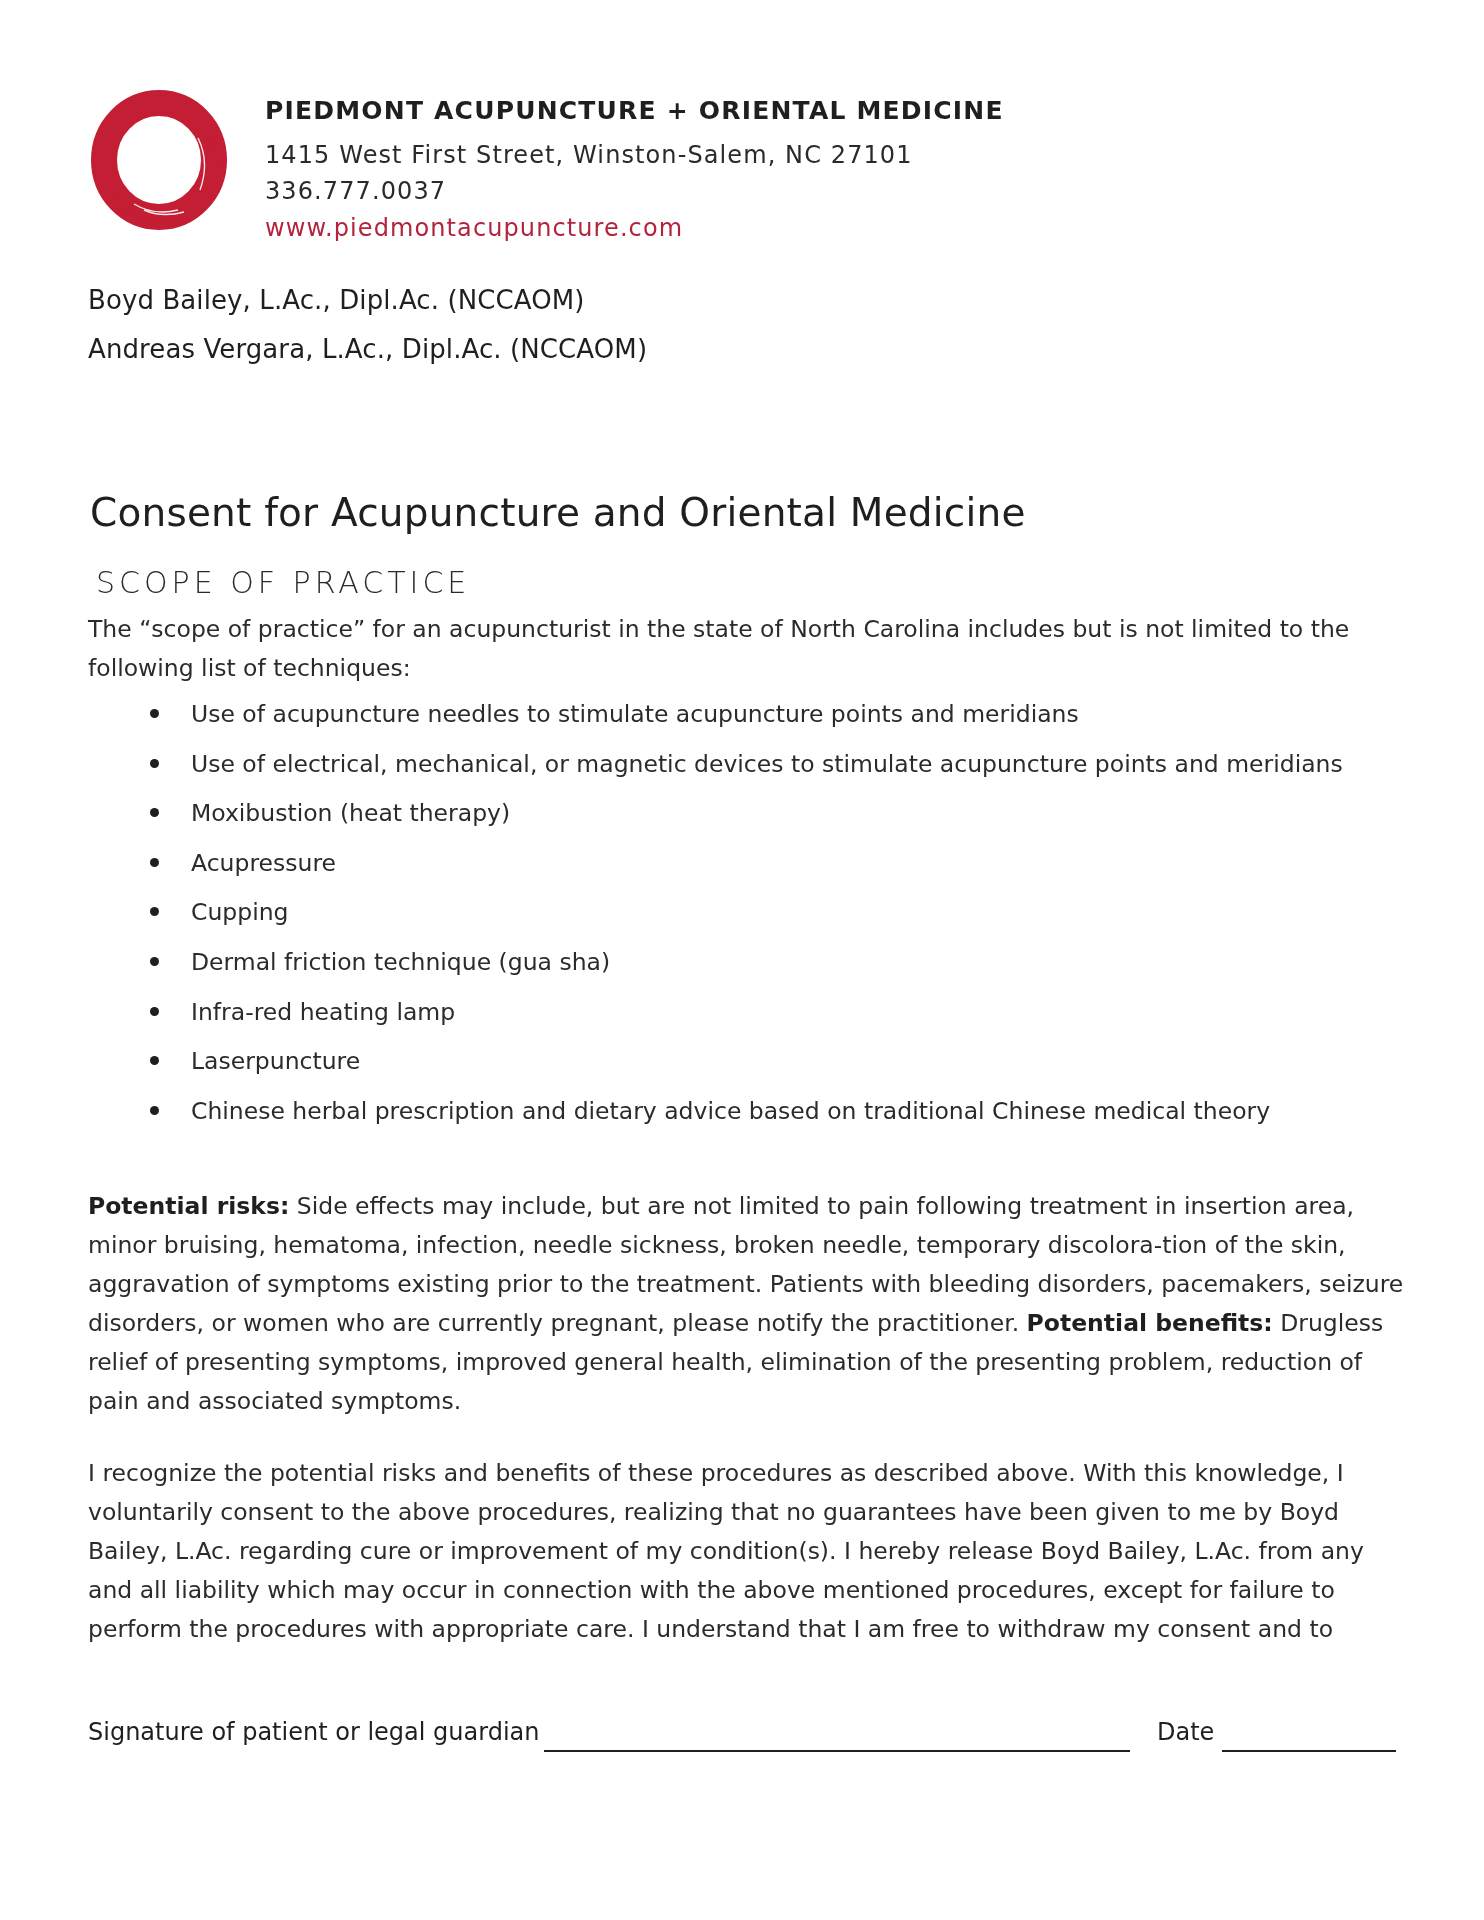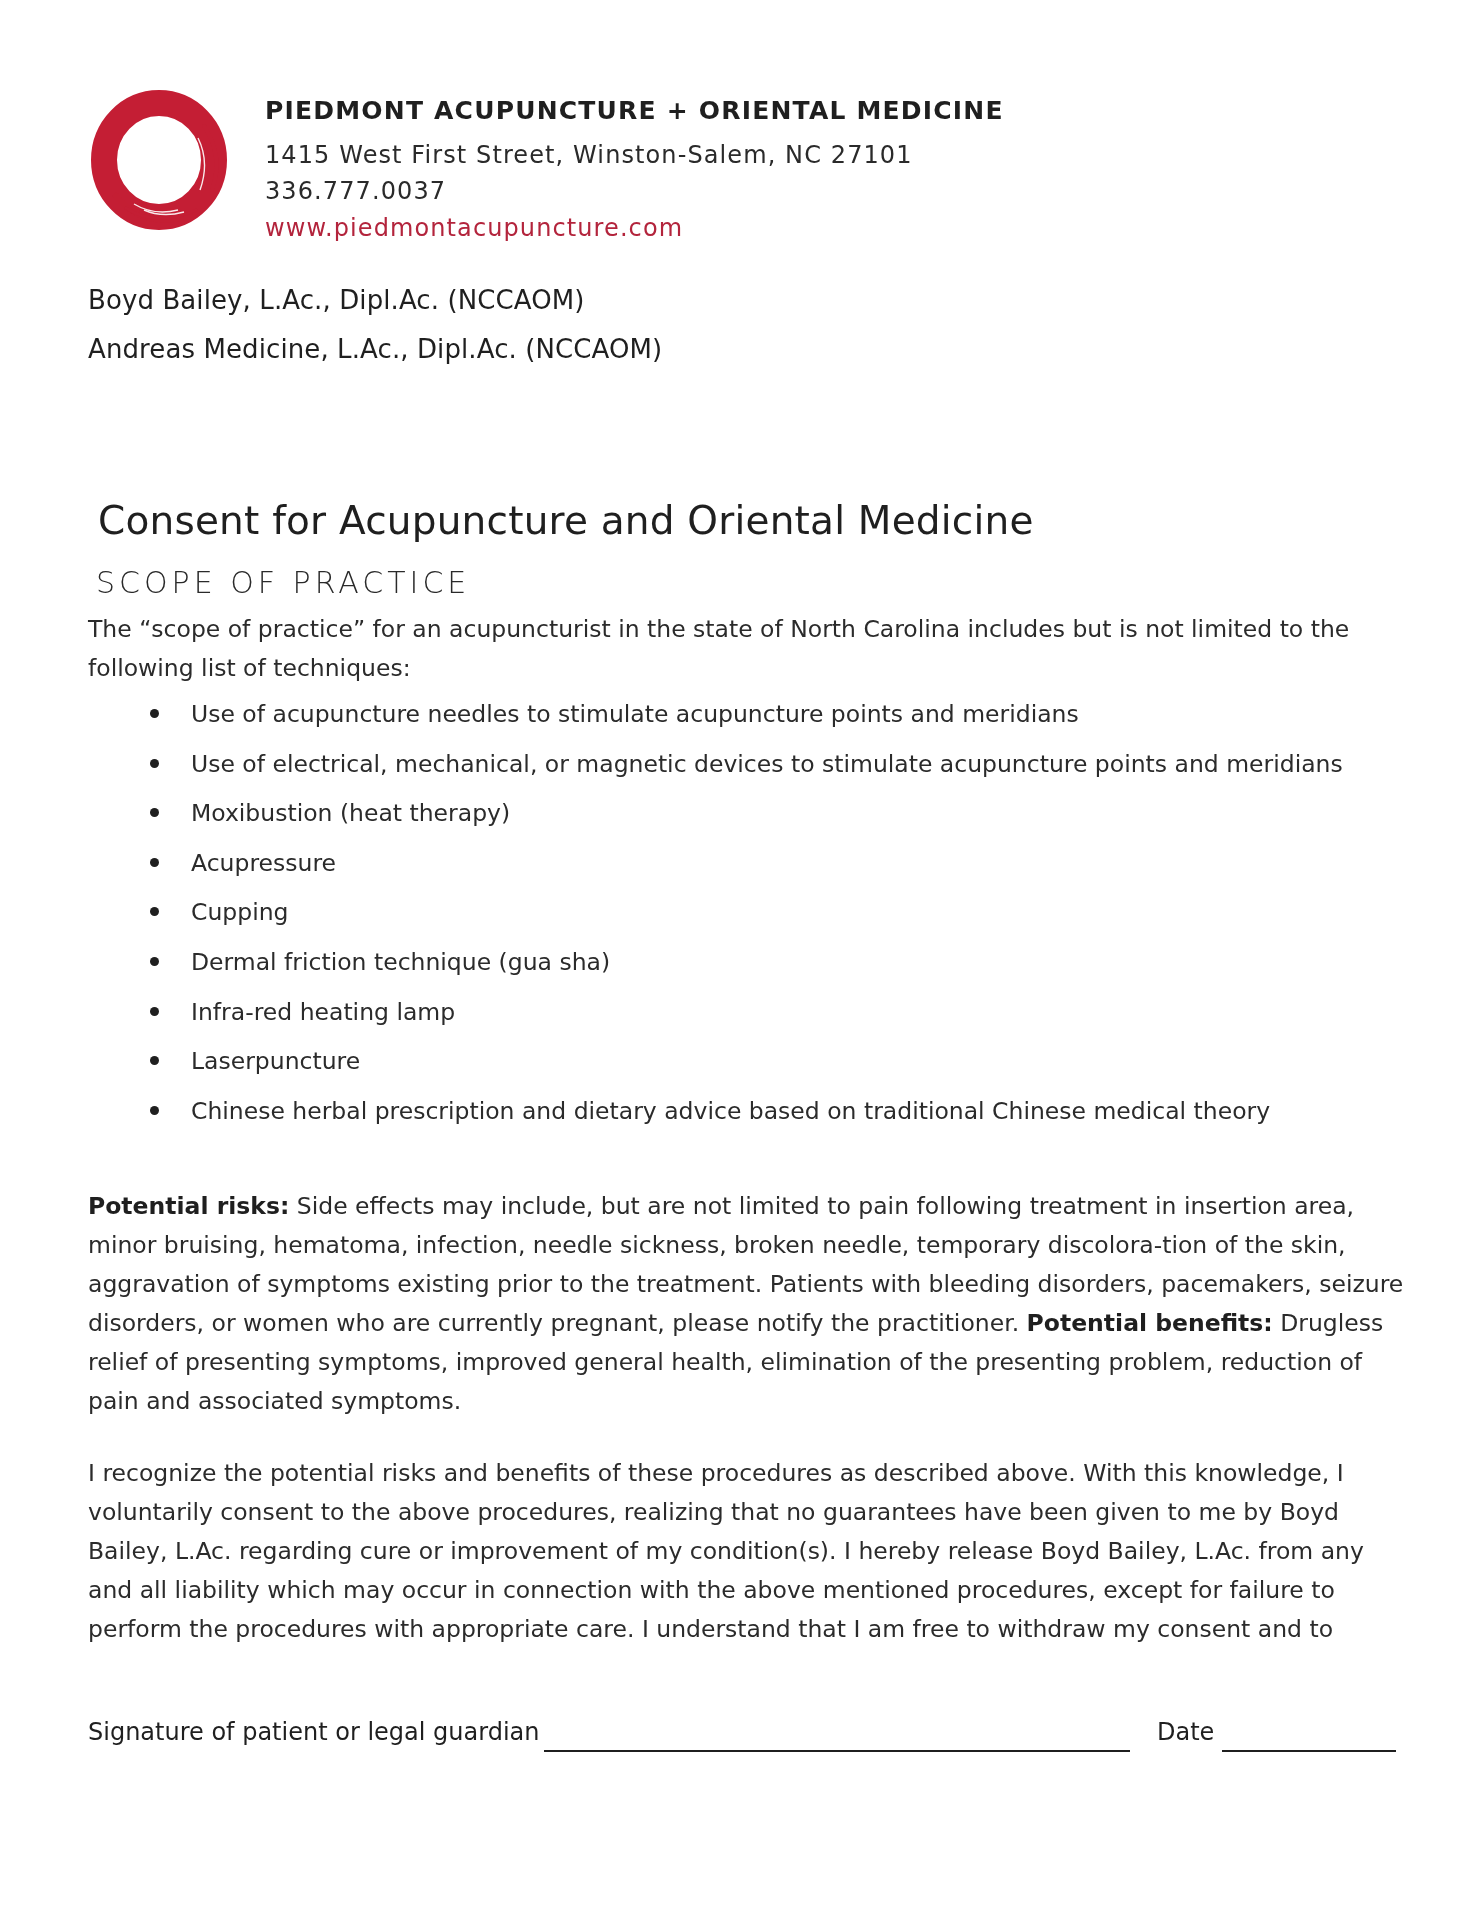--- a/index.html
+++ b/index.html
@@ -19,21 +19,21 @@
   }
   .org-address { top: 141px; }
   .org-phone { top: 177px; }
   .org-url { top: 214px; color: #b3243c; }
   .practitioner {
     left: 88px; font-size: 26px; color: #1f1f1f; white-space: nowrap; letter-spacing: 0.1px;
   }
   .p1 { top: 285px; }
   .p2 { top: 334px; }
   .doc-title {
-    left: 86px; top: 486px; font-size: 39px; color: #1f1f1f; white-space: nowrap; margin: 12px; font-weight: normal;
+    left: 86px; top: 486px; font-size: 39px; color: #1f1f1f; white-space: nowrap; margin: 4px; font-weight: normal;
     letter-spacing: 0.2px;
   }
   .section-heading {
     left: 88px; top: 557px; font-size: 30px; letter-spacing: 4px; color: #2a2a2a;
     font-weight: 200; white-space: nowrap; margin: 8px;
   }
   .body-text {
     left: 88px; width: 1340px; font-size: 23.5px; line-height: 39px; color: #2b2b2b;
     font-weight: normal; letter-spacing: 0px;
   }
@@ -82,21 +82,21 @@
     </g>
   </svg>
 </div>
 
 <div class="abs org-name">PIEDMONT ACUPUNCTURE + ORIENTAL MEDICINE</div>
 <div class="abs org-line org-address">1415 West First Street, Winston-Salem, NC 27101</div>
 <div class="abs org-line org-phone">336.777.0037</div>
 <div class="abs org-line org-url">www.piedmontacupuncture.com</div>
 
 <div class="abs practitioner p1">Boyd Bailey, L.Ac., Dipl.Ac. (NCCAOM)</div>
-<div class="abs practitioner p2">Andreas Medicine, L.Ac., Dipl.Ac. (NCCAOM)</div>
+<div class="abs practitioner p2">Andreas Vergara, L.Ac., Dipl.Ac. (NCCAOM)</div>
 
 <h1 class="abs doc-title">Consent for Acupuncture and Oriental Medicine</h1>
 <h2 class="abs section-heading">SCOPE OF PRACTICE</h2>
 
 <div class="abs body-text intro">
   <span class="line">The “scope of practice” for an acupuncturist in the state of North Carolina includes but is not limited to the</span>
   <span class="line">following list of techniques:</span>
 </div>
 
 <ul class="abs techniques">

